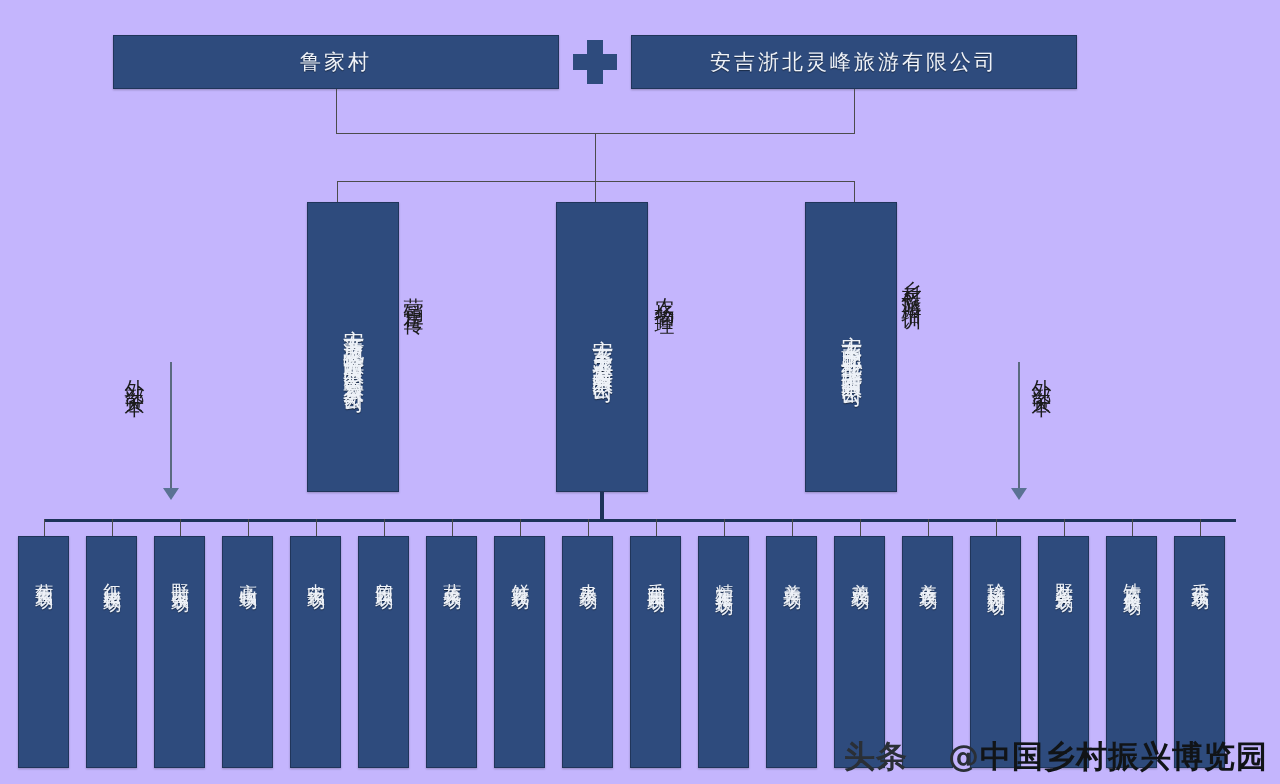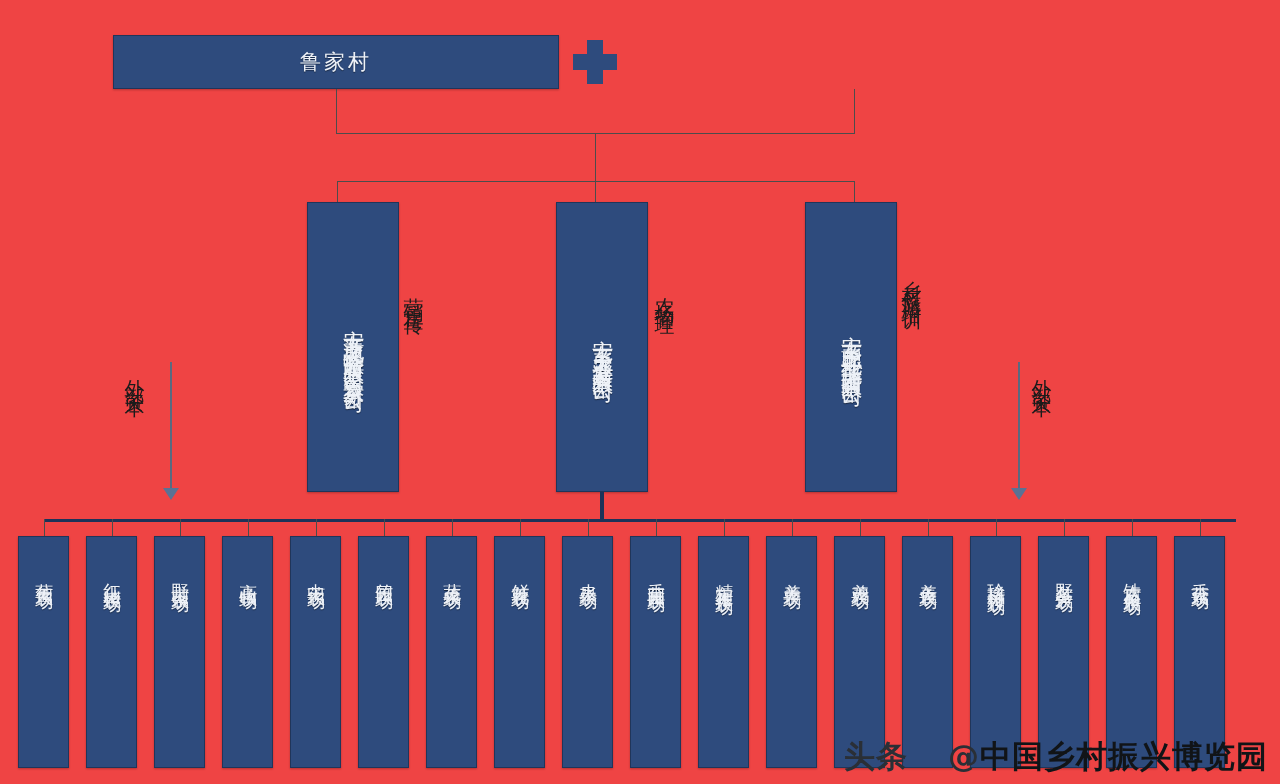--- a/index.html
+++ b/index.html
@@ -7,21 +7,21 @@
     padding: 0;
     background: #ffffff;
   }
   body {
     font-family: "Liberation Serif", "DejaVu Serif", serif;
   }
   #canvas {
     position: relative;
     width: 1280px;
     height: 784px;
-    background: #ef4444;
+    background: #c4b5fd;
     overflow: hidden;
   }
 
   
   .node {
     position: absolute;
     background: #2e4b7d;
     border: 1px solid #20355a;
     box-sizing: border-box;
     color: #eef2f8;
@@ -130,20 +130,23 @@
 
   <div class="node node-h" style="left:113px; top:35px; width:446px; height:54px;">
     <span>鲁家村</span>
   </div>
 
   <div class="plus" style="left:573px; top:40px; width:44px; height:44px;">
     <i class="bar-h"></i>
     <i class="bar-v"></i>
   </div>
 
+  <div class="node node-h" style="left:631px; top:35px; width:446px; height:54px;">
+    <span>安吉浙北灵峰旅游有限公司</span>
+  </div>
 
   <div class="lv" style="left:336px; top:89px; height:44px;"></div>
   <div class="lv" style="left:854px; top:89px; height:44px;"></div>
   <div class="lh" style="left:336px; top:133px; width:519px;"></div>
   <div class="lv" style="left:595px; top:133px; height:48px;"></div>
 
   <div class="lh" style="left:337px; top:181px; width:517px;"></div>
   <div class="lv" style="left:337px; top:181px; height:22px;"></div>
   <div class="lv" style="left:595px; top:181px; height:22px;"></div>
   <div class="lv" style="left:854px; top:181px; height:22px;"></div>

